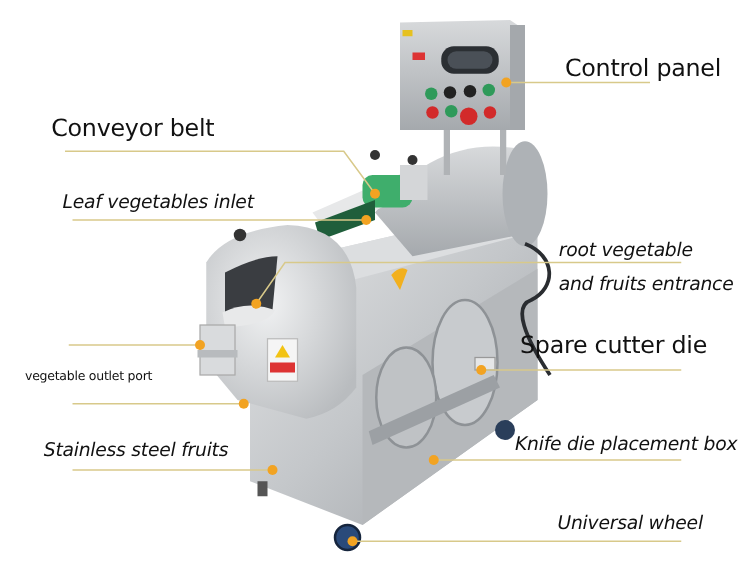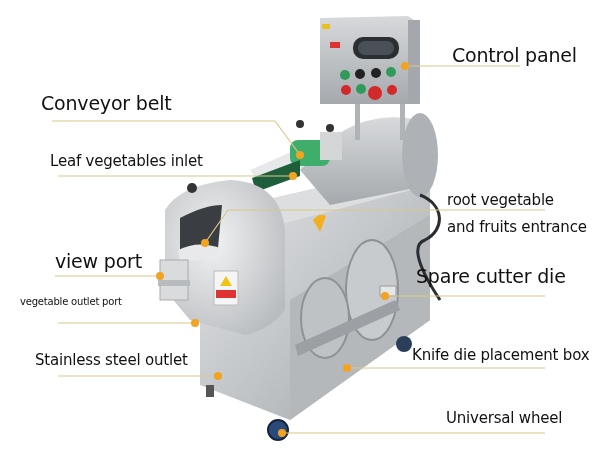--- a/index.html
+++ b/index.html
@@ -1,20 +1,20 @@
 <!DOCTYPE html>
 <html><head>
 <meta charset="utf-8">
 <style>
   html, body { margin:0; padding:0; }
   body { width:600px; height:463px; background:#ffffff; position:relative; overflow:hidden; font-family:"DejaVu Sans", sans-serif; }
   .stage { position:absolute; left:0; top:0; width:600px; height:463px;text-align:right; }
   .label { position:absolute; color:#111; white-space:nowrap; letter-spacing:-0.2px; }
   .big { font-size:19px; }
-  .med { font-size:15px; }
+  .med { font-size:15px;font-style:italic; }
   .small { font-size:10px; }
   svg.art { position:absolute; left:0; top:0; }
 </style>
 </head>
 <body>
 
 <div class="stage">
 
   <svg class="art" width="600" height="463" viewBox="0 0 600 463">
     <defs>
@@ -123,20 +123,19 @@
       <circle cx="218" cy="376" r="4"></circle>
       <circle cx="282" cy="433" r="4"></circle>
     </g>
   </svg>
 
   <div class="label big" style="left:452px;top:44px;">Control panel</div>
   <div class="label big" style="left:41px;top:92px;">Conveyor belt</div>
   <div class="label med" style="left:50px;top:152px;">Leaf vegetables inlet</div>
   <div class="label med" style="left:447px;top:218px;">and fruits entrance</div>
   <div class="label med" style="left:447px;top:191px;">root vegetable</div>
-  <div class="label big" style="left:55px;top:250px;">view port</div>
   <div class="label big" style="left:416px;top:265px;">Spare cutter die</div>
   <div class="label small" style="left:20px;top:296px;">vegetable outlet port</div>
   <div class="label med" style="left:412px;top:346px;">Knife die placement box</div>
-  <div class="label med" style="left:35px;top:351px;">Stainless steel outlet</div>
+  <div class="label med" style="left:35px;top:351px;">Stainless steel fruits</div>
   <div class="label med" style="left:446px;top:409px;">Universal wheel</div>
 
 </div>
 
 </body></html>

